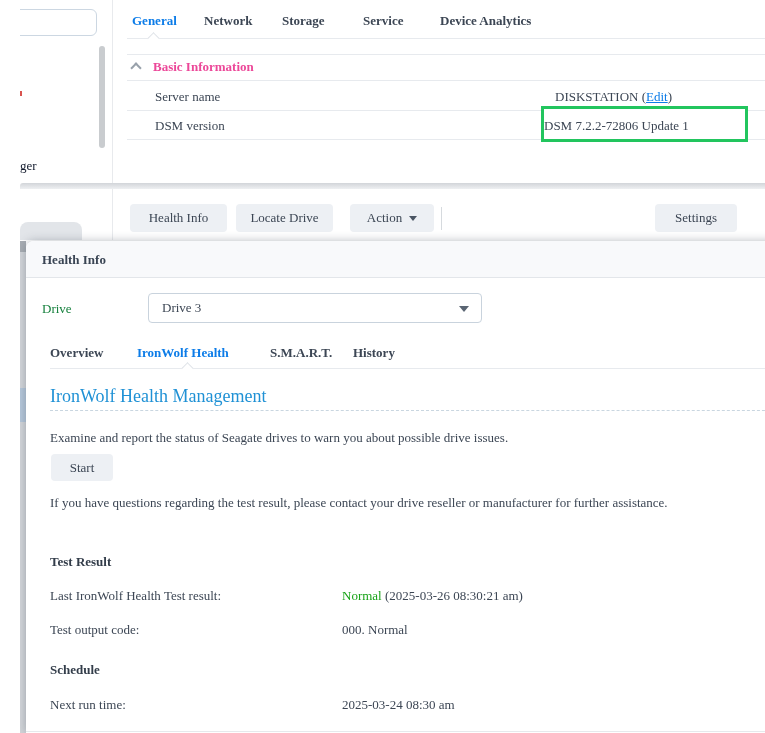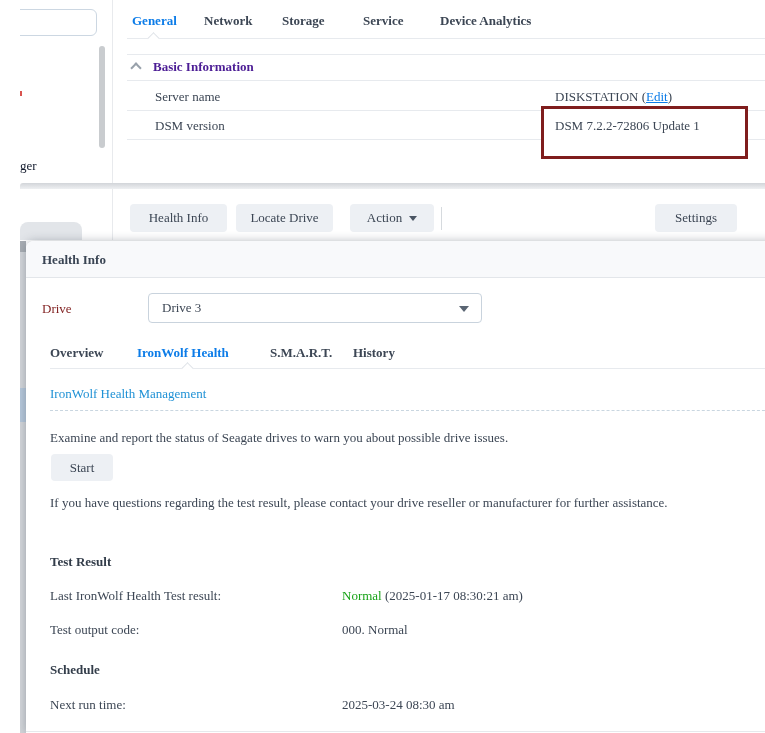--- a/index.html
+++ b/index.html
@@ -18,25 +18,25 @@
   .cp-divider { left:92px; top:0; width:1px; height:183px; background:#e8eaed; }
   .red-frag { left:0; top:91px; width:2px; height:5px; background:#d9534f; }
 
   .cp-tab { top:13px; font-weight:bold; color:#3c4654; cursor:default; white-space:nowrap; }
   .cp-tab.active { color:#0c7ce8; }
   .hline { height:1px; background:#e7eaee; }
   .tab-underline { top:38px; left:107px; right:0; }
   .notch { width:9px; height:9px; background:#fff; border-top:1px solid #dfe3e8; border-left:1px solid #dfe3e8; transform:rotate(45deg); }
 
   .chevron-up { left:112px; top:64px; width:8px; height:8px; border-top:2px solid #98a1ab; border-left:2px solid #98a1ab; transform:rotate(45deg); }
-  .section-label { left:133px; top:59px; font-weight:bold; color:#4c1d95; }
+  .section-label { left:133px; top:59px; font-weight:bold; color:#ec4899; }
   .row-label { left:135px; }
   .row-value { left:535px; }
   .link { color:#0c7ce8; text-decoration:underline; cursor:pointer; }
-  .green-box { left:521px; top:106px; width:207px; height:53px; border:3px solid #7f1d1d; background:#fff; line-height:33px; padding-left:11px; white-space:nowrap; }
+  .green-box { left:521px; top:106px; width:207px; height:36px; border:3px solid #22c55e; background:#fff; line-height:33px; white-space:nowrap; }
 
   
   .title-frag { left:0; top:158px; color:#0f172a; font-size:13px; }
   .win-band { left:0; top:183px; right:0; height:6px; background:linear-gradient(#d2d5d9,#eef0f2); border-radius:3px 0 0 0; }
   .sm-divider { left:92px; top:189px; width:1px; height:51px; background:#e8eaed; }
   .tbtn { top:204px; height:28px; background:#edf0f4; border-radius:4px; color:#3c4654;
           display:flex; align-items:center; justify-content:center; cursor:pointer; white-space:nowrap; }
   .tb-sep { left:421px; top:207px; width:1px; height:23px; background:#d6dade; }
   .caret-down { display:inline-block; width:0; height:0; border-left:4px solid transparent; border-right:4px solid transparent; border-top:5px solid #4a5563; margin-left:7px; }
   .panel-top { left:0; top:222px; width:62px; height:18px; background:#e2e5e9; border-radius:8px 8px 0 0; }
@@ -45,30 +45,30 @@
   .strip { left:0; top:241px; width:6px; height:492px; background:#d2d5d9; }
   .strip-cap { left:0; top:241px; width:6px; height:11px; background:#a8adb3; }
   .strip-blue { left:0; top:388px; width:6px; height:34px; background:#b5c7da; }
 
   
   .dialog { left:6px; top:241px; width:759px; height:492px; background:#fff;
             border-radius:8px 0 0 0; box-shadow:0 0 10px rgba(55,65,80,.35); }
   .dlg-header { position:absolute; left:0; top:0; right:0; height:37px; background:#f8f9fb;
                 border-bottom:1px solid #e3e6ea; border-radius:8px 0 0 0; }
   .dlg-title { position:absolute; left:16px; top:0; line-height:37px; font-weight:bold; color:#3a4554; }
-  .dlg-label { color:#7f1d1d; }
+  .dlg-label { color:#15803d; }
   .dropdown { left:122px; top:52px; width:334px; height:30px; border:1px solid #c9d3dd; border-radius:4px;
               background:#fff; cursor:pointer; }
   .dropdown .val { position:absolute; left:13px; top:0; line-height:28px; }
   .dropdown .dd-caret { position:absolute; right:12px; top:12px; width:0; height:0;
               border-left:5px solid transparent; border-right:5px solid transparent; border-top:6px solid #5a6573; }
   .dlg-tab { top:104px; font-weight:bold; color:#3c4654; cursor:pointer; white-space:nowrap; }
   .dlg-tab.active { color:#0c7ce8; }
   .dlg-tab-underline { top:127px; left:24px; right:0; }
-  .dlg-heading { left:24px; top:145px; font-size:13px; color:#1f91d5; }
+  .dlg-heading { left:24px; top:145px; font-size:18px; color:#1f91d5; }
   .dashed { left:24px; right:0; top:169px; border-top:1px dashed #c9d6e0; height:0; }
   .para { left:24px; color:#3c4654; line-height:22px; }
   .btn-start { left:25px; top:213px; width:62px; height:27px; background:#edf0f4; border-radius:4px;
                display:flex; align-items:center; justify-content:center; cursor:pointer; }
   .bold-head { left:24px; font-weight:bold; color:#333d4a; }
   .kv-label { left:24px; }
   .kv-value { left:316px; white-space:nowrap; }
   .status-ok { color:#17a317; }
   .dlg-bottom-line { left:0; right:0; top:490px; height:1px; background:#e6e9ec; }
 </style>
@@ -149,21 +149,21 @@
     <div class="abs dashed"></div>
 
     <div class="abs para" style="top:186px; width:720px;">Examine and report the status of Seagate drives to warn you about possible drive issues.</div>
     <div class="abs btn-start">
         <span>Start</span>
       </div>
     <div class="abs para" style="top:251px; width:706px;">If you have questions regarding the test result, please contact your drive reseller or manufacturer for further assistance.</div>
 
     <div class="abs bold-head" style="top:313px">Test Result</div>
     <div class="abs kv-label" style="top:347px">Last IronWolf Health Test result:</div>
-    <div class="abs kv-value" style="top:347px"><span class="status-ok">Normal</span><span> (2025-01-17 08:30:21 am)</span></div>
+    <div class="abs kv-value" style="top:347px"><span class="status-ok">Normal</span><span> (2025-03-26 08:30:21 am)</span></div>
     <div class="abs kv-label" style="top:381px">Test output code:</div>
     <div class="abs kv-value" style="top:381px">000. Normal</div>
 
     <div class="abs bold-head" style="top:421px">Schedule</div>
     <div class="abs kv-label" style="top:456px">Next run time:</div>
     <div class="abs kv-value" style="top:456px">2025-03-24 08:30 am</div>
 
     <div class="abs dlg-bottom-line"></div>
   </div>
 

